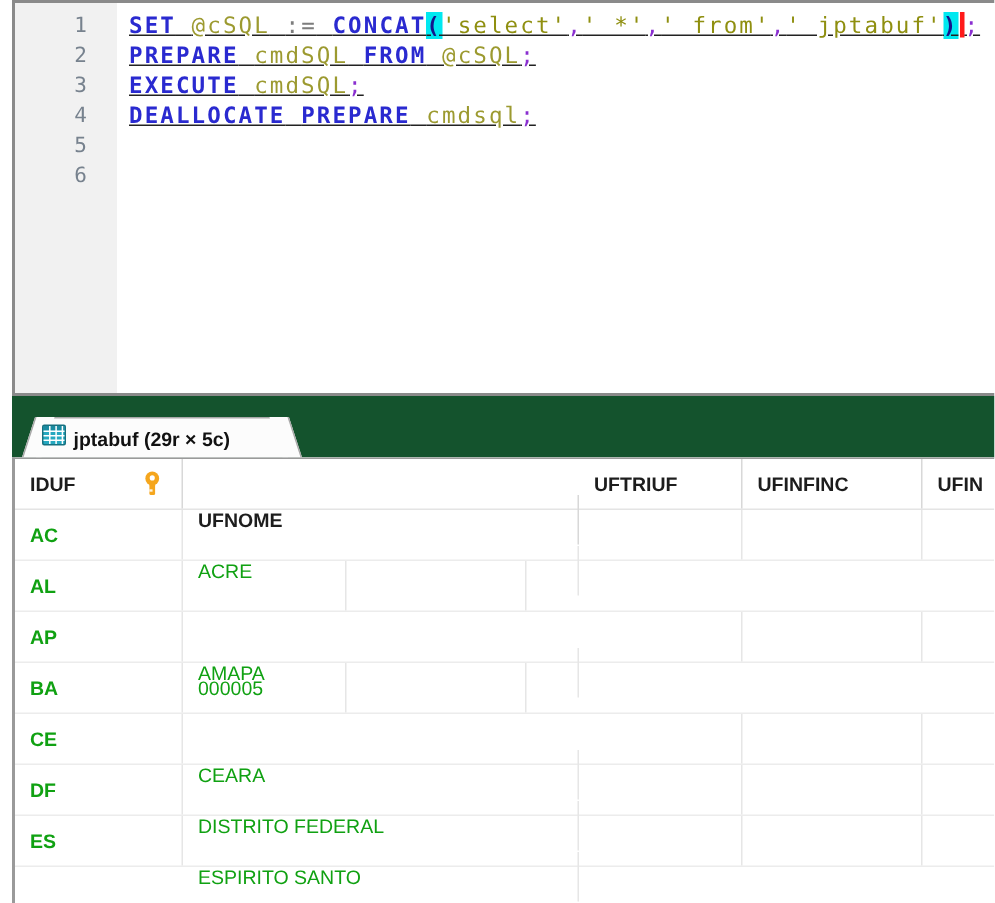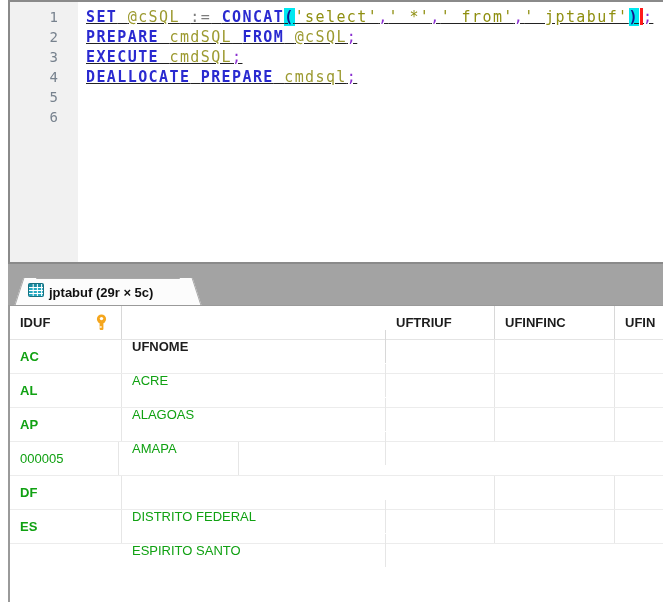--- a/index.html
+++ b/index.html
@@ -26,21 +26,21 @@
   .tok-k{color:var(--keyword);font-weight:bold;}
   .tok-v{color:var(--ident);}
   .tok-s{color:var(--string);}
   .tok-o{color:var(--op);}
   .tok-p{color:var(--punct);}
   .tok-b{color:var(--bracket-fg);background:var(--bracket-bg);font-weight:bold;}
   .caret{display:inline-block;width:3px;height:17px;background:var(--caret);
     vertical-align:-3px;margin:0 0 0 1px;}
 
   
-  .tabbar{position:absolute;left:8px;top:264px;right:0;height:41px;background:#a3a3a3;}
+  .tabbar{position:absolute;left:8px;top:264px;right:0;height:41px;background:#14532d;}
   .tab{position:absolute;left:16px;bottom:0;height:27px;width:168px;background:#fcfcfc;
     border-top:1px solid #a8a8a8;display:flex;align-items:center;padding-left:4px;cursor:default;}
   .tab::before{content:'';position:absolute;left:-5px;top:-1px;bottom:0;width:12px;
     background:#fcfcfc;border-left:1px solid #a8a8a8;transform:skewX(-18deg);}
   .tab::after{content:'';position:absolute;right:-5px;top:-1px;bottom:0;width:12px;
     background:#fcfcfc;border-right:1px solid #a8a8a8;transform:skewX(18deg);}
   .tab .ticon{position:relative;z-index:2;margin-right:5px;flex:0 0 auto;}
   .tab .tlabel{position:relative;z-index:2;font-size:13px;font-weight:600;color:#111;
     white-space:nowrap;}
 
@@ -127,34 +127,41 @@
     <div class="gbody" id="grid-body">
         <div class="grow">
           <div class="gcell c0">AC</div>
           <div class="gcell c1">ACRE</div>
           <div class="gcell c2"></div>
           <div class="gcell c3"></div>
           <div class="gcell c4"></div>
         </div>
         <div class="grow">
           <div class="gcell c0">AL</div>
-          <div class="gcell c1">ALAGOAS</div>
           <div class="gcell c2"></div>
           <div class="gcell c3"></div>
           <div class="gcell c4"></div>
         </div>
         <div class="grow">
           <div class="gcell c0">AP</div>
           <div class="gcell c1">AMAPA</div>
           <div class="gcell c2"></div>
           <div class="gcell c3"></div>
           <div class="gcell c4"></div>
         </div>
         <div class="grow">
+          <div class="gcell c0">BA</div>
           <div class="gcell c2">000005</div>
+          <div class="gcell c3"></div>
+          <div class="gcell c4"></div>
+        </div>
+        <div class="grow">
+          <div class="gcell c0">CE</div>
+          <div class="gcell c1">CEARA</div>
+          <div class="gcell c2"></div>
           <div class="gcell c3"></div>
           <div class="gcell c4"></div>
         </div>
         <div class="grow">
           <div class="gcell c0">DF</div>
           <div class="gcell c1">DISTRITO FEDERAL</div>
           <div class="gcell c2"></div>
           <div class="gcell c3"></div>
           <div class="gcell c4"></div>
         </div>

